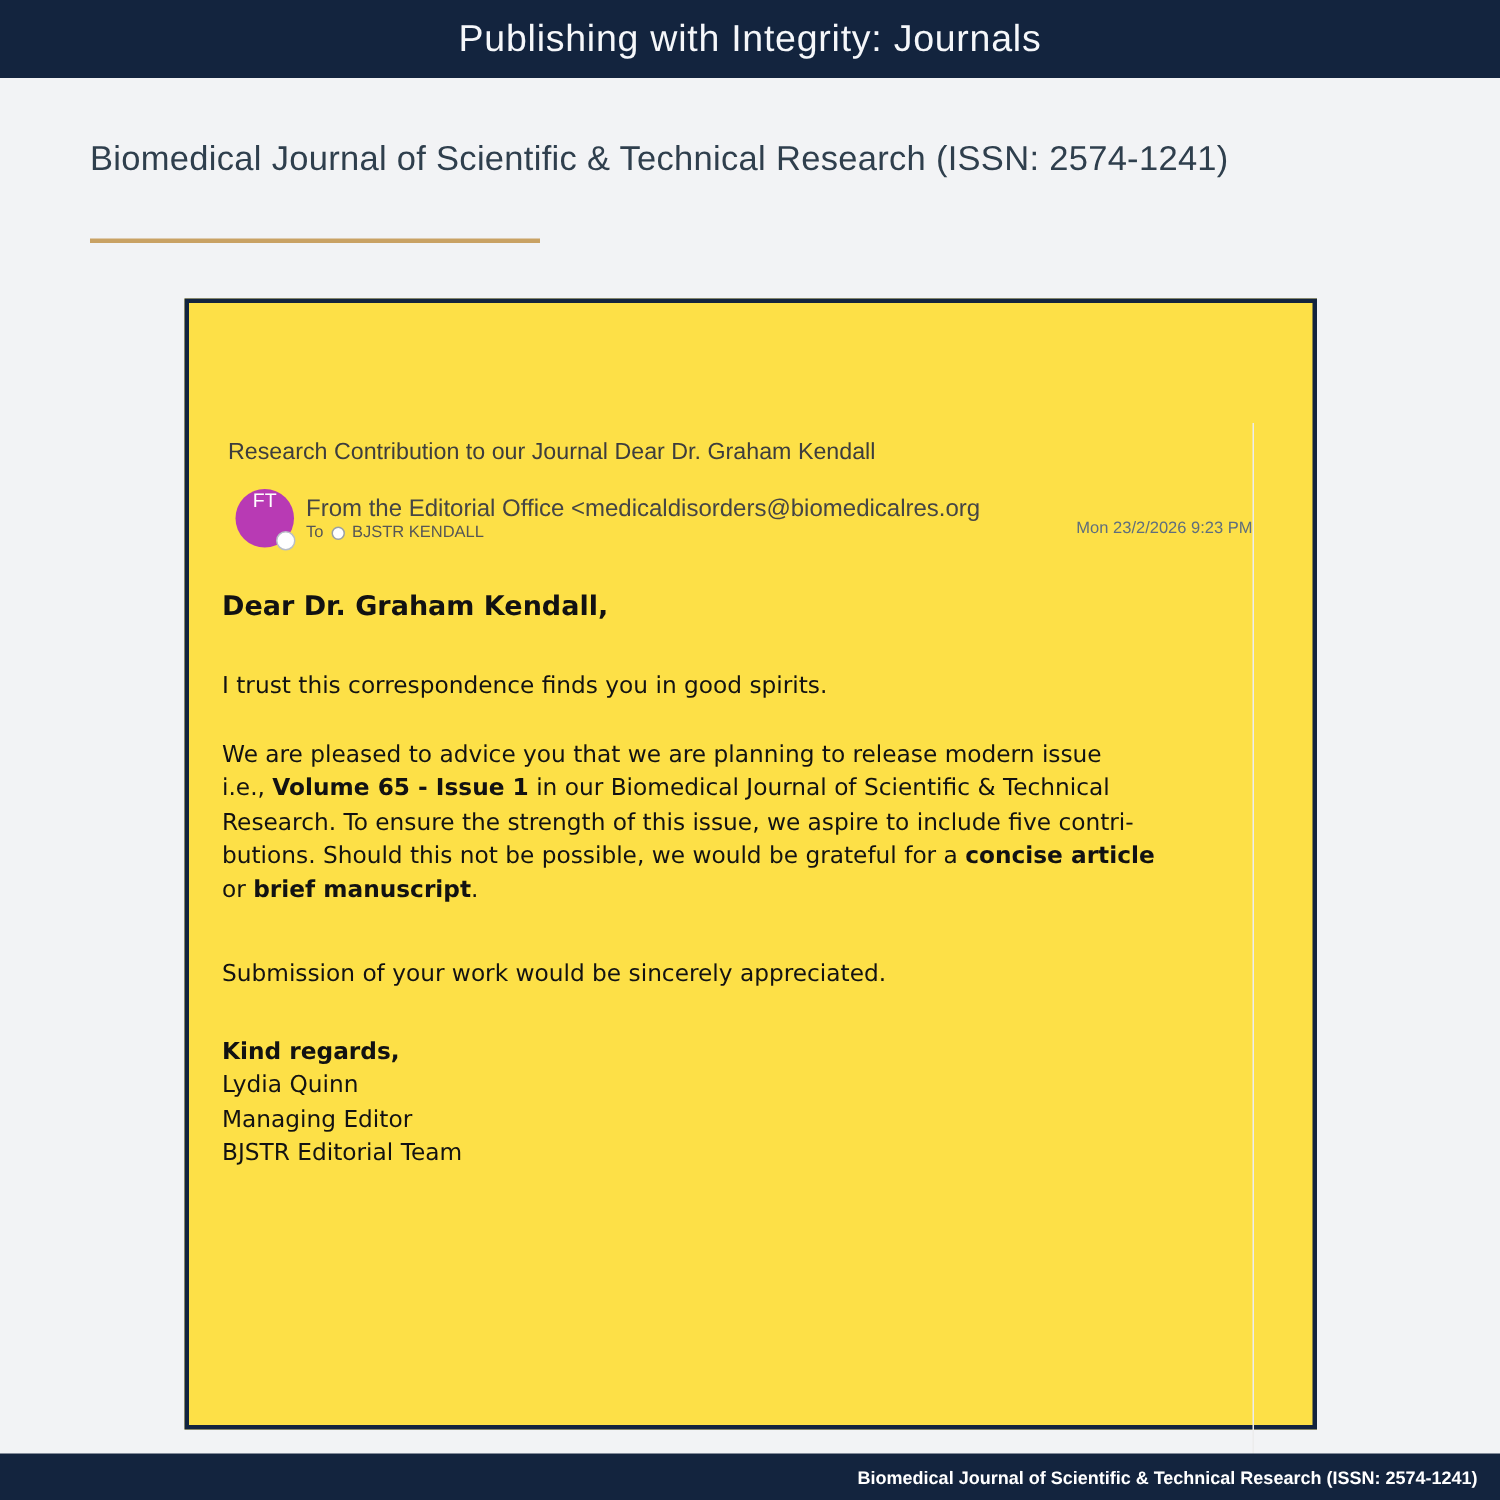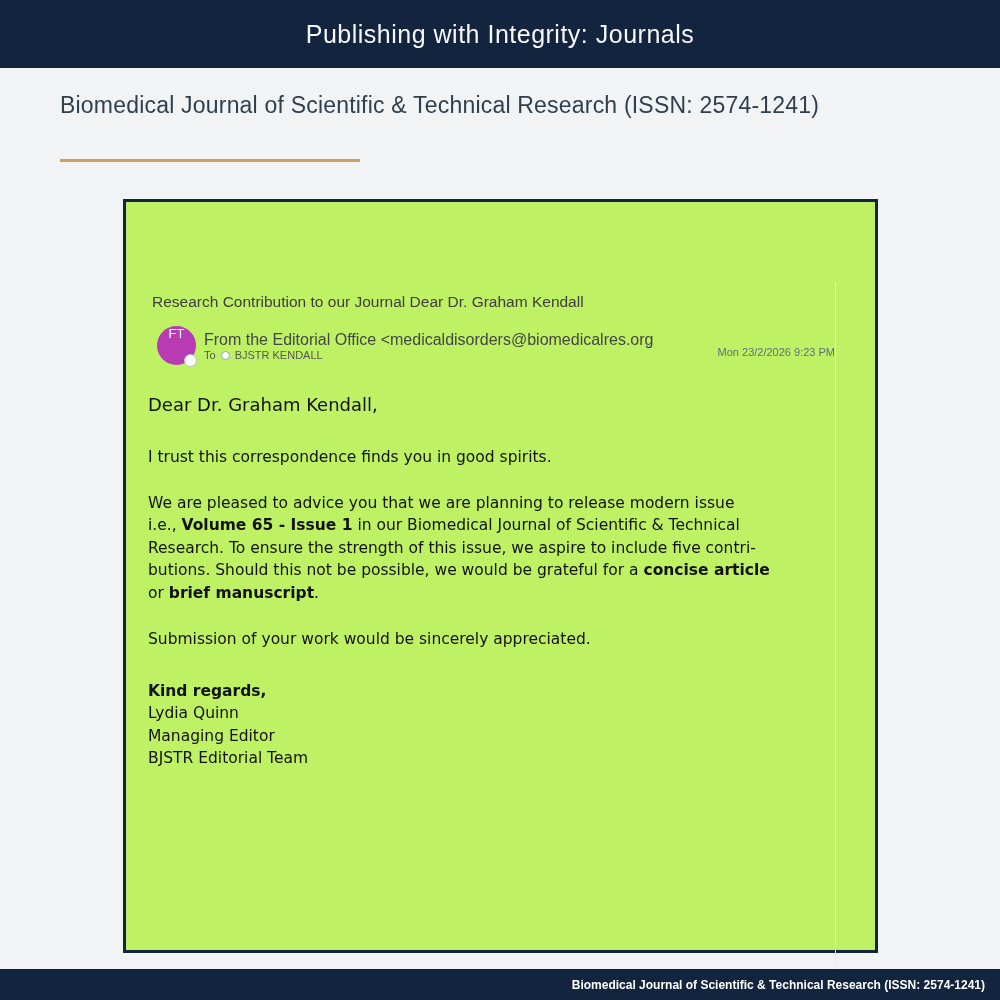--- a/index.html
+++ b/index.html
@@ -11,42 +11,42 @@
   *{margin:0;padding:0;box-sizing:border-box;}
   html,body{width:1000px;height:1000px;overflow:hidden;}
   body{
     background:var(--page-bg);
     font-family:"Liberation Sans", sans-serif;
     position:relative;
   }
 
   
   .top-bar{
-    position:absolute;left:0;top:0;width:1000px;height:68px;
+    position:absolute;left:0;top:0;width:1000px;height:52px;
     background:var(--navy);
     display:flex;align-items:center;justify-content:center;
   }
   .top-bar-title{
     color:#f5f7fa;font-size:25px;font-weight:400;letter-spacing:.5px;
   }
 
   
   .journal-heading{
     position:absolute;left:60px;top:92px;
     color:#2f3f4d;font-size:23px;font-weight:400;letter-spacing:.2px;
   }
   .gold-rule{
     position:absolute;left:60px;top:159px;width:300px;height:3px;
     background:var(--gold);
   }
 
   
   .email-card{
     position:absolute;left:123px;top:199px;width:755px;height:754px;
-    background:#bef264;border:3px solid var(--navy);
+    background:#fde047;border:3px solid var(--navy);
   }
   .screenshot-edge{
     position:absolute;left:709px;top:80px;width:1px;height:710px;
     background:#ececec;
   }
 
   .email-subject{
     position:absolute;left:26px;top:91px;
     color:#3d3d3d;font-size:15.5px;font-weight:400;
   }
@@ -79,25 +79,25 @@
   .msg-date{
     position:absolute;right:40px;top:144px;
     color:#5f6e7d;font-size:11px;white-space:nowrap;padding-left:20px;
   }
 
   
   .msg-body{
     position:absolute;left:22px;top:192px;width:692px;
     font-family:"DejaVu Sans", sans-serif;color:#121212;
   }
-  .greeting{font-size:18px;font-weight:normal;line-height:22px;}
+  .greeting{font-size:18px;font-weight:bold;line-height:22px;}
   .para{font-size:15.5px;line-height:22.5px;}
   .p1{margin-top:30px;}
   .p2{margin-top:23px;}
-  .p3{margin-top:24px;}
+  .p3{margin-top:34px;}
   .sig{margin-top:29px;}
 
   
   .footer-bar{
     position:absolute;left:0;top:969px;width:1000px;height:31px;
     background:var(--navy);
     display:flex;align-items:center;justify-content:flex-end;
     padding-right:15px;
   }
   .footer-text{color:#ffffff;font-size:12px;font-weight:bold;}

